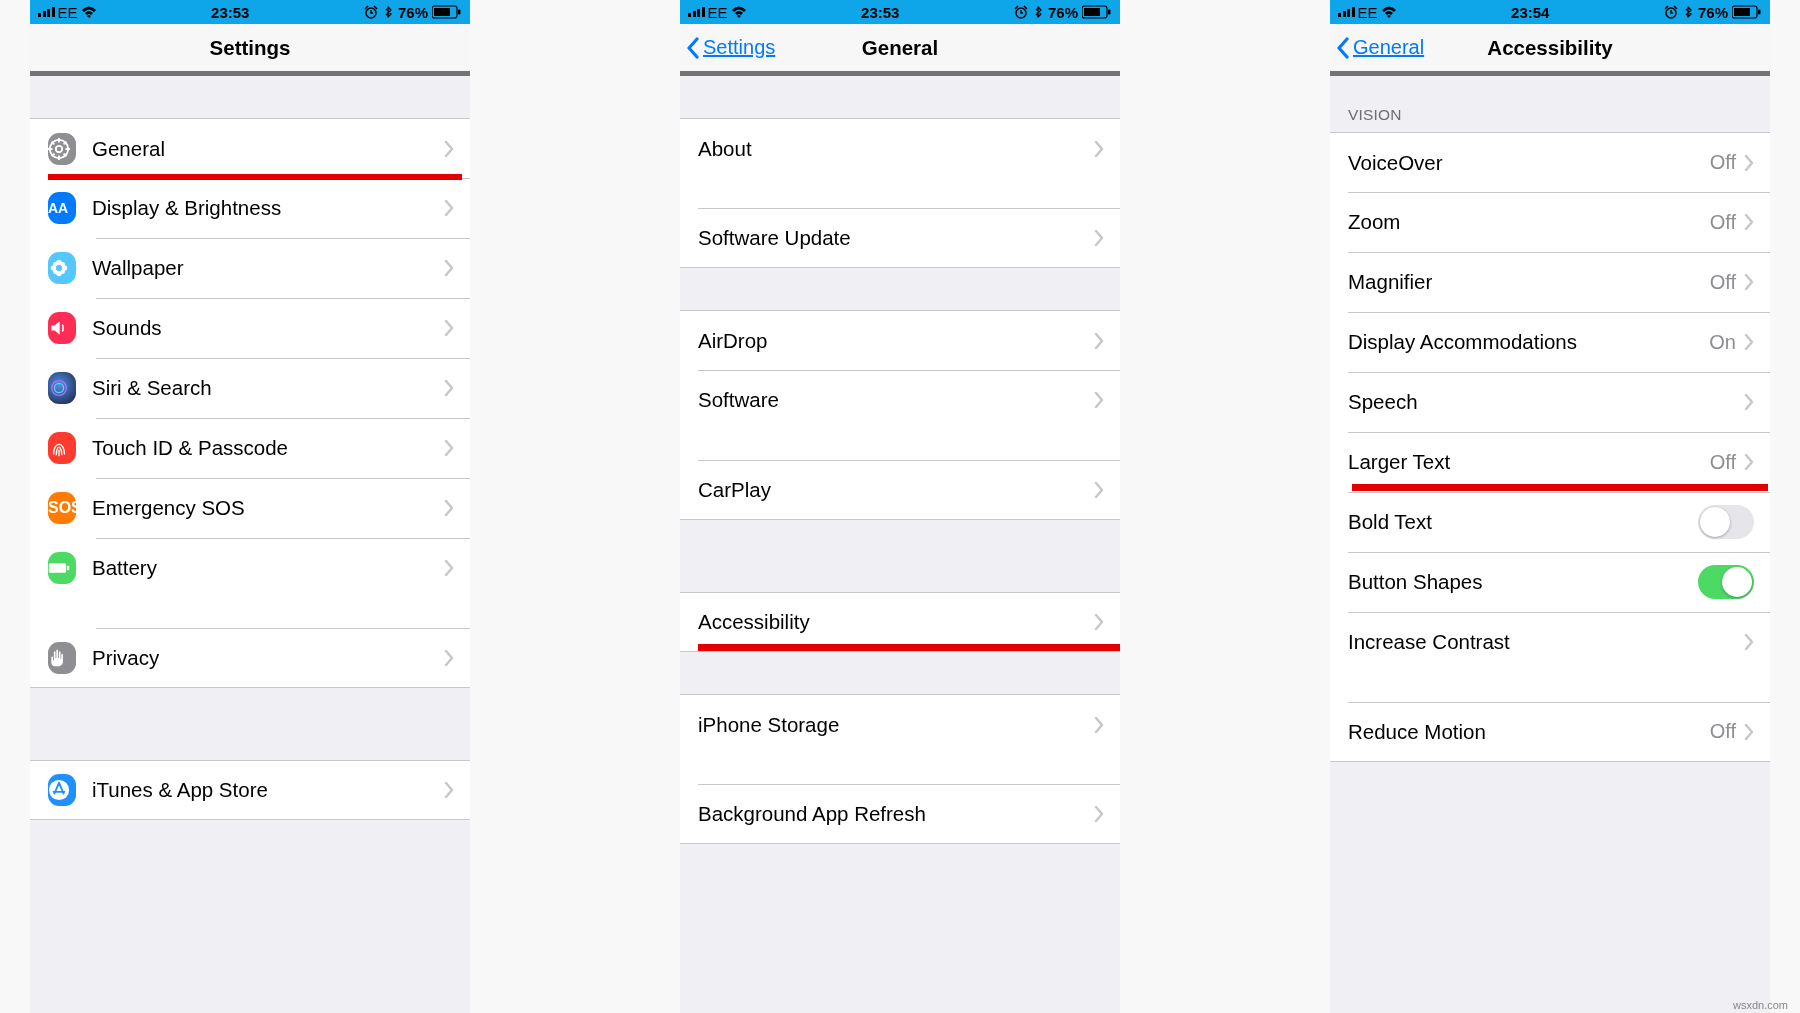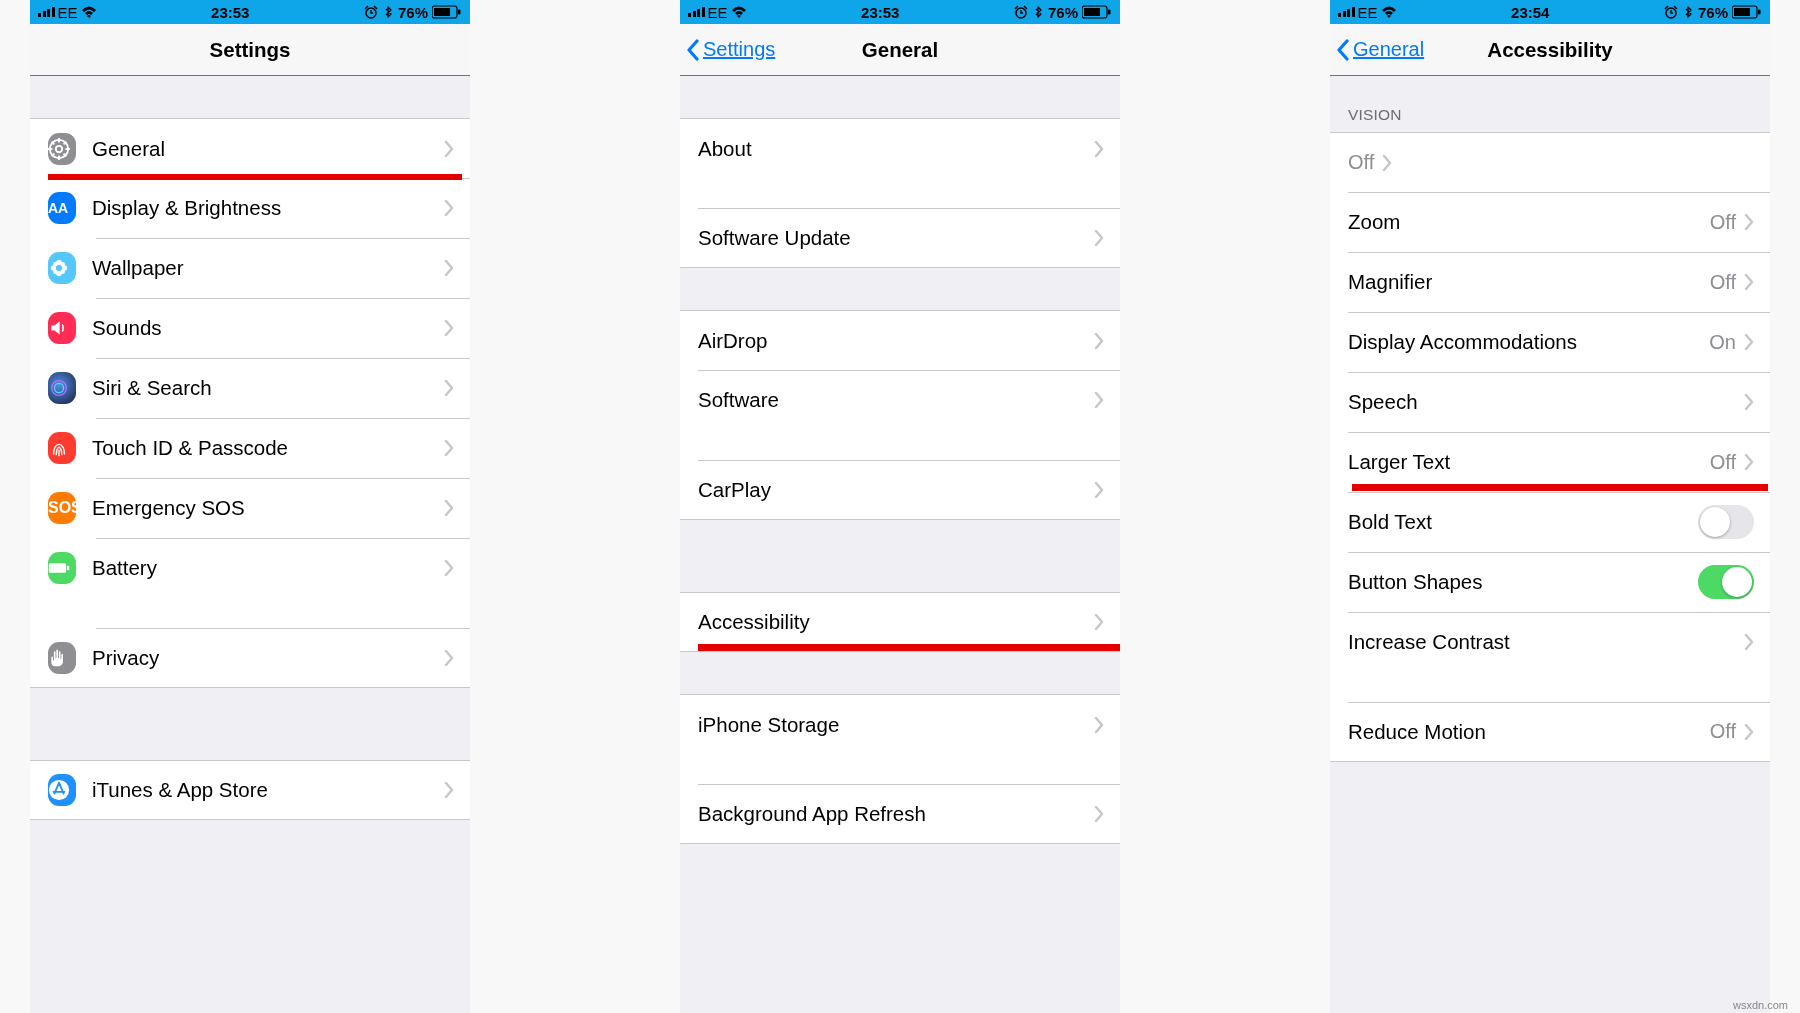--- a/index.html
+++ b/index.html
@@ -10,21 +10,21 @@
     .status-left { display: flex; align-items: center; gap: 3px; }
     .status-right { display: flex; align-items: center; gap: 4px; }
     .time { font-weight: 600; text-align: right; }
     .signal { display: inline-flex; align-items: flex-end; gap: 1.5px; }
     .signal span { width: 3px; background: #000; }
     .signal span:nth-child(1){height:4px} .signal span:nth-child(2){height:6px} .signal span:nth-child(3){height:8px} .signal span:nth-child(4){height:10px}
     .carrier { font-size: 15px; font-weight: 500; }
     .wifi-svg { width:16px; height:12px; }
     .battery-svg { width: 30px; height: 14px; }
 
-    .nav-bar { height: 52px; display: flex; align-items: center; background: #f7f7f8; border-bottom: 1px solid #737373; position: relative; }
+    .nav-bar { height: 52px; display: flex; align-items: center; background: #f7f7f8; border-bottom: 5px solid #737373; position: relative; }
     .nav-title { position: absolute; left: 0; right: 0; margin: auto; text-align: center; font-size: 20.5px; font-weight: 600; color: #000; }
     .nav-back { display: flex; align-items: center; color: #007aff; font-size: 20px; padding-left: 6px; cursor: pointer; z-index: 2; }
     .nav-back-text { text-decoration: underline; }
     .chev-back { width: 14px; height: 22px; margin-right: 3px; }
 
     .group-spacer { height: 42px; }
     .section-header { padding: 30px 18px 8px; font-size: 15.5px; color: #6d6d72; letter-spacing: .2px; }
 
     .row { background: #fff; display: flex; align-items: center; padding: 0 16px 0 18px; min-height: 60px; position: relative; border-top: 1px solid #c8c7cc; cursor: pointer; }
     .row:last-child { border-bottom: 1px solid #c8c7cc; margin-top: 30px; }
@@ -388,20 +388,21 @@
       <svg class="chev-back" viewBox="0 0 14 22">
           <use href="#chev-back-g"></use>
         </svg>
       <span class="nav-back-text">General</span>
     </div>
     <div class="nav-title">Accessibility</div>
   </div>
   <div class="section-header">VISION</div>
   <div class="group no-icon">
     <div class="row">
+        <div class="label">VoiceOver</div>
         <div class="detail">Off</div>
         <svg class="chev" viewBox="0 0 10 16">
           <use href="#chev-path"></use>
         </svg>
       </div>
     <div class="row">
         <div class="label">Zoom</div>
         <div class="detail">Off</div>
         <svg class="chev" viewBox="0 0 10 16">
           <use href="#chev-path"></use>

